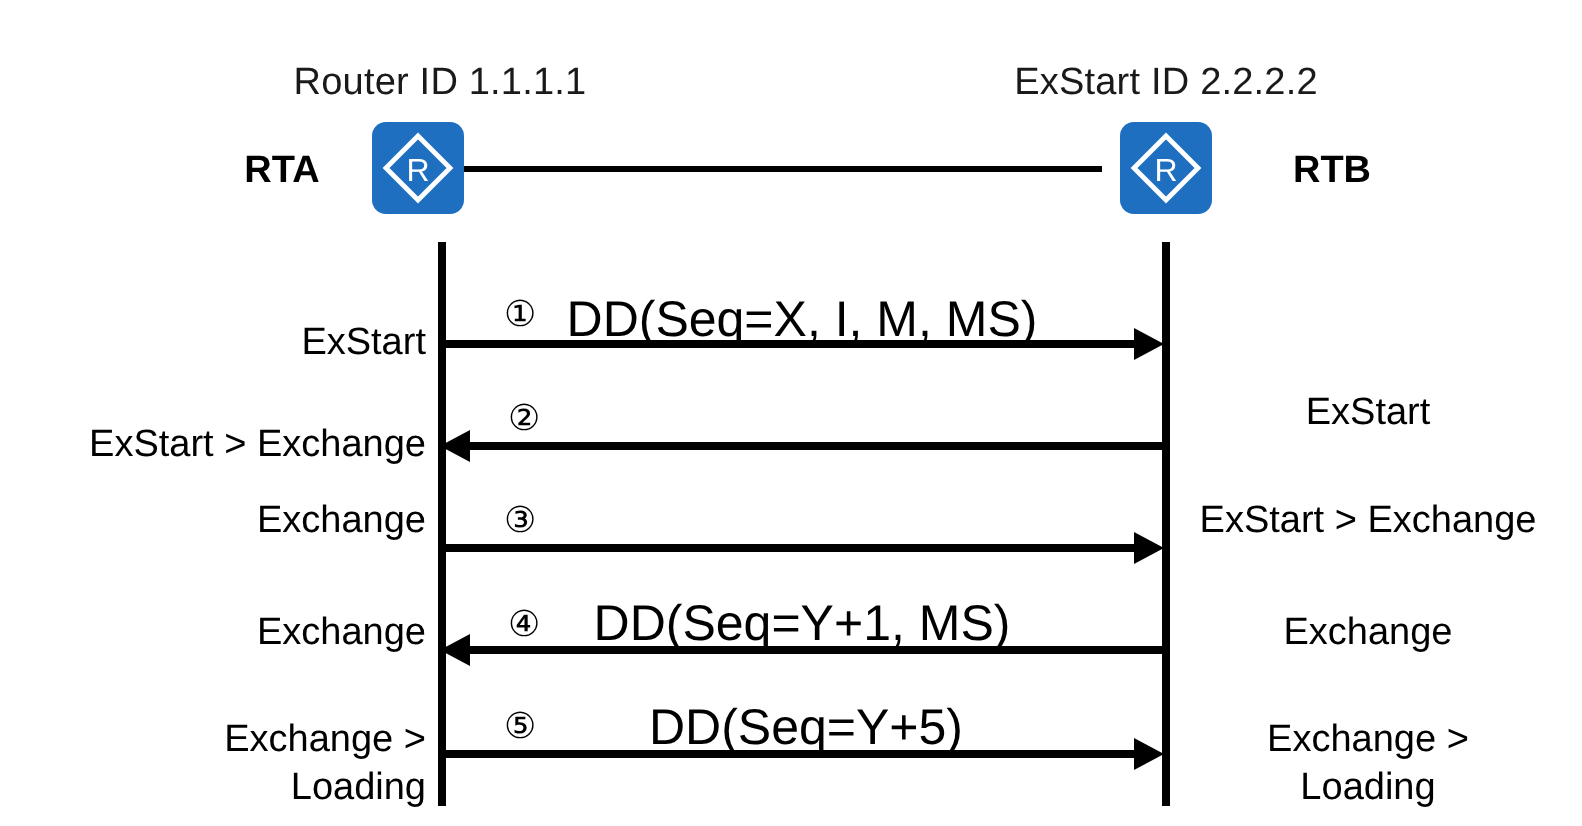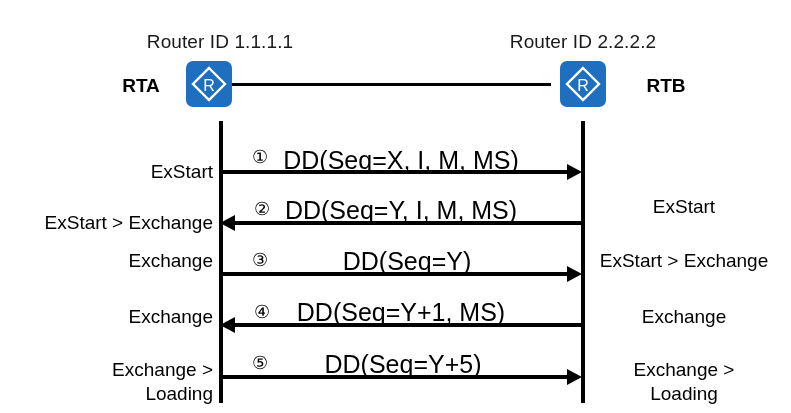--- a/index.html
+++ b/index.html
@@ -147,41 +147,39 @@
 
   <div class="link-line" style="left:232px; top:66px; width:319px;"></div>
 
   <div class="router-icon" style="left:560px; top:44px;">
     <svg width="36" height="36" viewBox="0 0 36 36">
       <polygon points="18,2 34,18 18,34 2,18" fill="none" stroke="#ffffff" stroke-width="2.4"></polygon>
       <text x="18" y="24.5" font-family="Liberation Sans, sans-serif" font-size="16" fill="#ffffff" text-anchor="middle">R</text>
     </svg>
   </div>
 
-  <div class="router-id" style="left:583px; top:14px;">Router ID 2.2.2.2</div>
+  <div class="router-id" style="left:583px; top:14px;">ExStart ID 2.2.2.2</div>
 
   <div class="router-name" style="left:666px; top:58px;">RTB</div>
 
   <div class="lifeline" style="left:219px; top:104px; height:282px;"></div>
   <div class="lifeline" style="left:581px; top:104px; height:282px;"></div>
 
   <div class="msg-line" style="left:221px; top:153px; width:348px;"></div>
   <div class="arrowhead right" style="left:567px; top:147px;"></div>
   <div class="msg-num" style="left:252px; top:131px;">①</div>
   <div class="msg-label" style="left:401px; top:131px;">DD(Seq=X, I, M, MS)</div>
 
   <div class="msg-line" style="left:234px; top:204px; width:348px;"></div>
   <div class="arrowhead left" style="left:220px; top:198px;"></div>
   <div class="msg-num" style="left:254px; top:183px;">②</div>
-  <div class="msg-label" style="left:401px; top:181px;">DD(Seq=Y, I, M, MS)</div>
 
   <div class="msg-line" style="left:221px; top:255px; width:348px;"></div>
   <div class="arrowhead right" style="left:567px; top:249px;"></div>
   <div class="msg-num" style="left:252px; top:234px;">③</div>
-  <div class="msg-label" style="left:407px; top:232px;">DD(Seq=Y)</div>
 
   <div class="msg-line" style="left:234px; top:306px; width:348px;"></div>
   <div class="arrowhead left" style="left:220px; top:300px;"></div>
   <div class="msg-num" style="left:254px; top:286px;">④</div>
   <div class="msg-label" style="left:401px; top:283px;text-align:right;">DD(Seq=Y+1, MS)</div>
 
   <div class="msg-line" style="left:221px; top:358px; width:348px;"></div>
   <div class="arrowhead right" style="left:567px; top:352px;"></div>
   <div class="msg-num" style="left:252px; top:337px;">⑤</div>
   <div class="msg-label" style="left:403px; top:335px;">DD(Seq=Y+5)</div>

